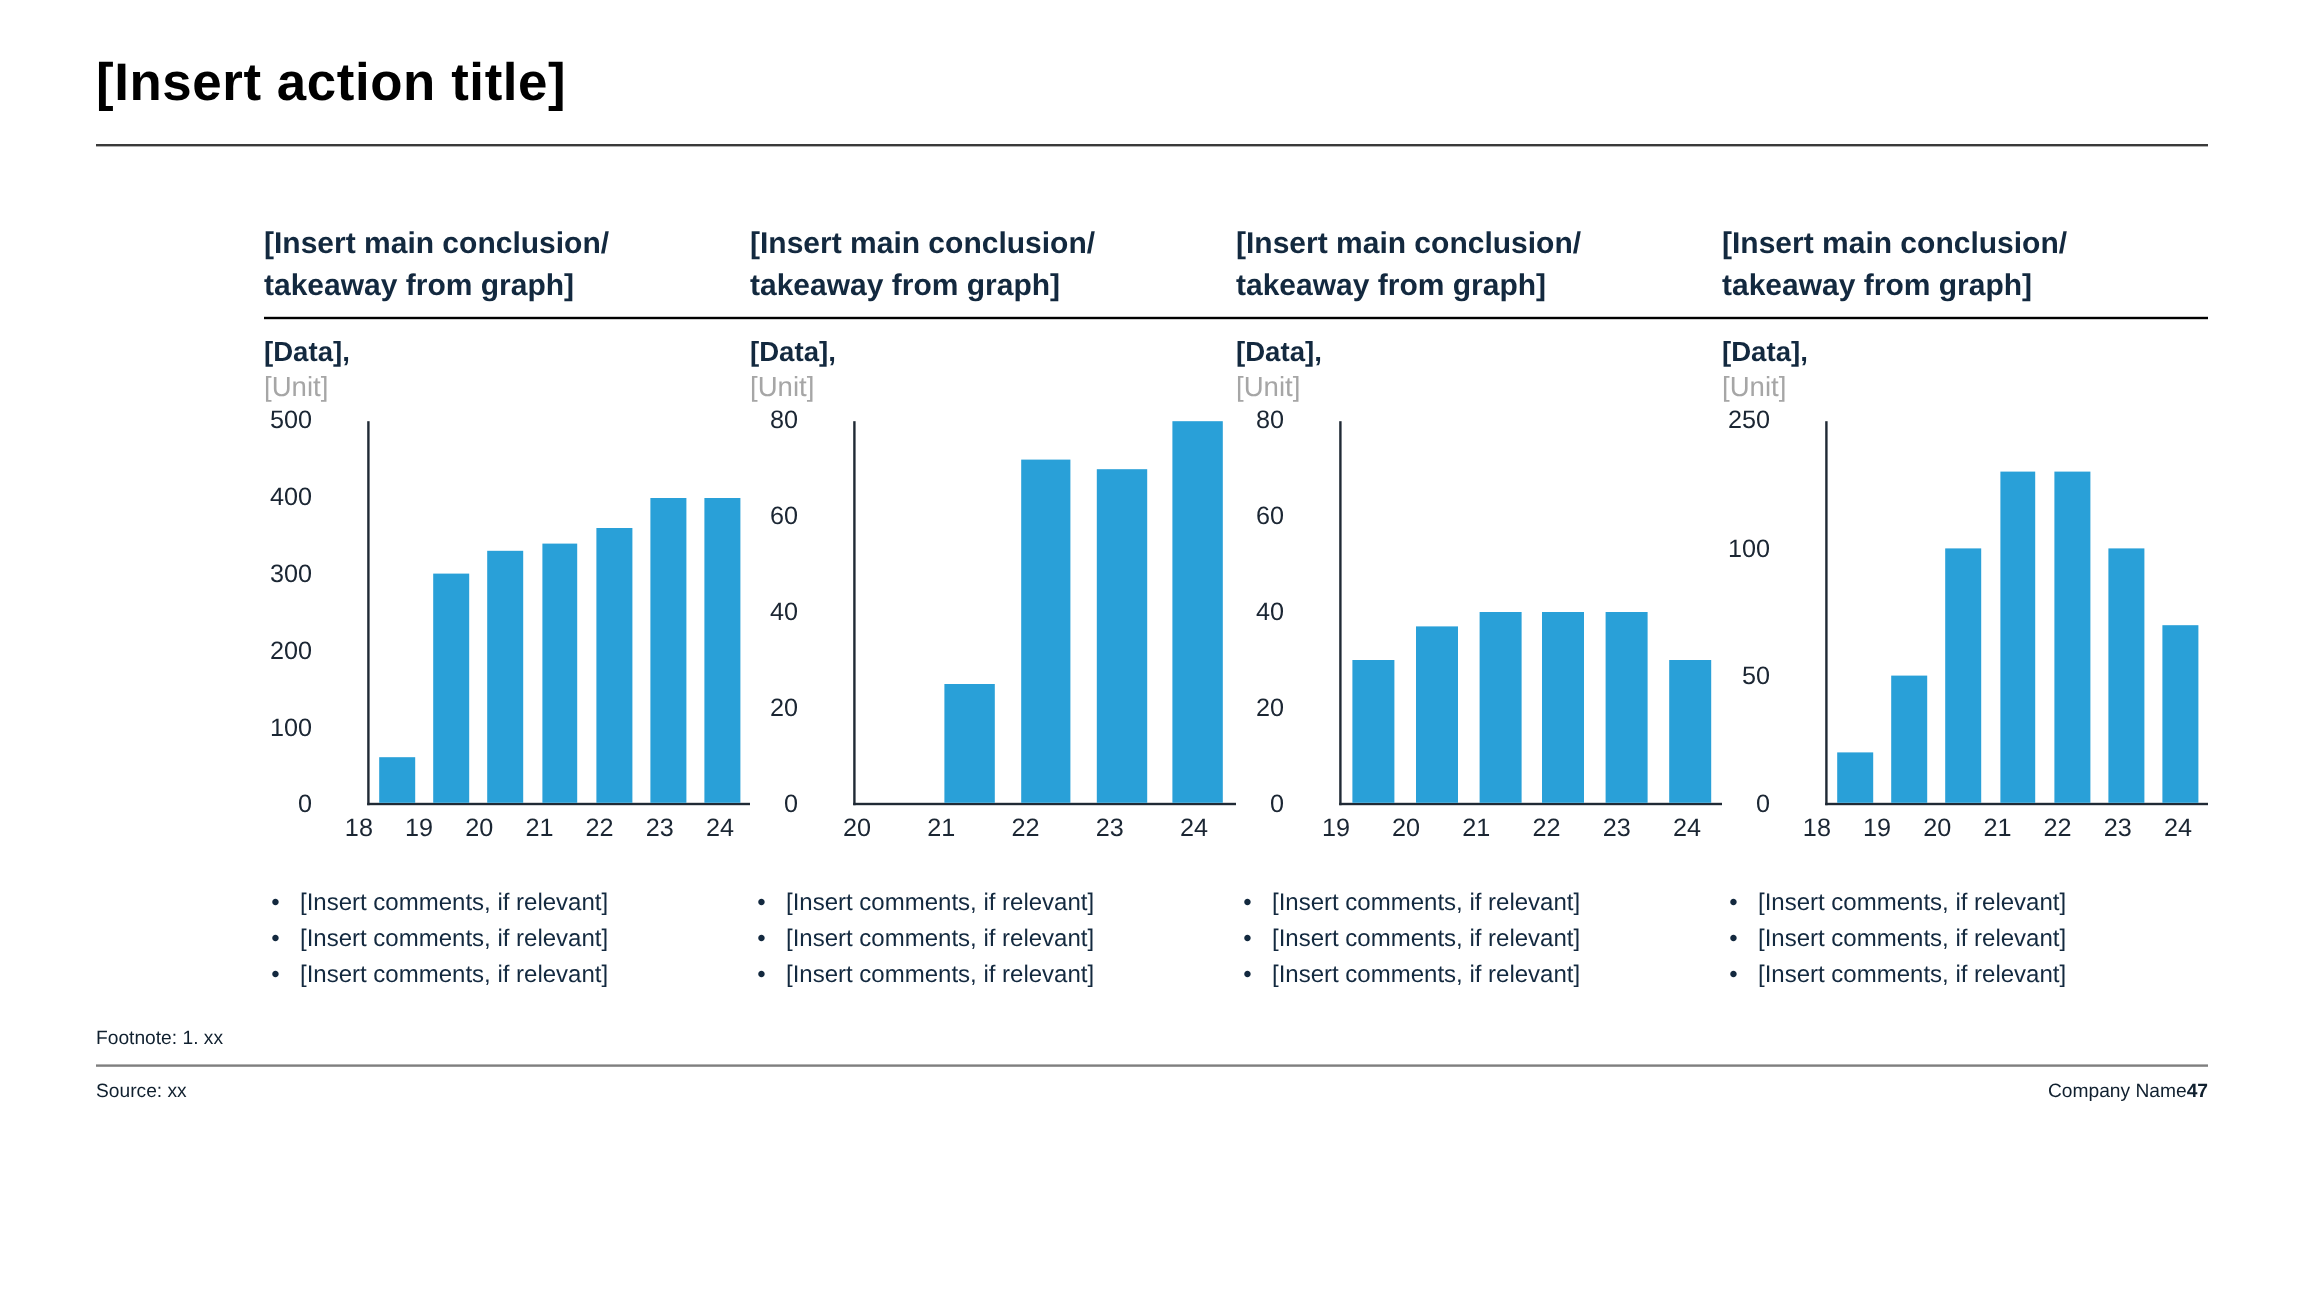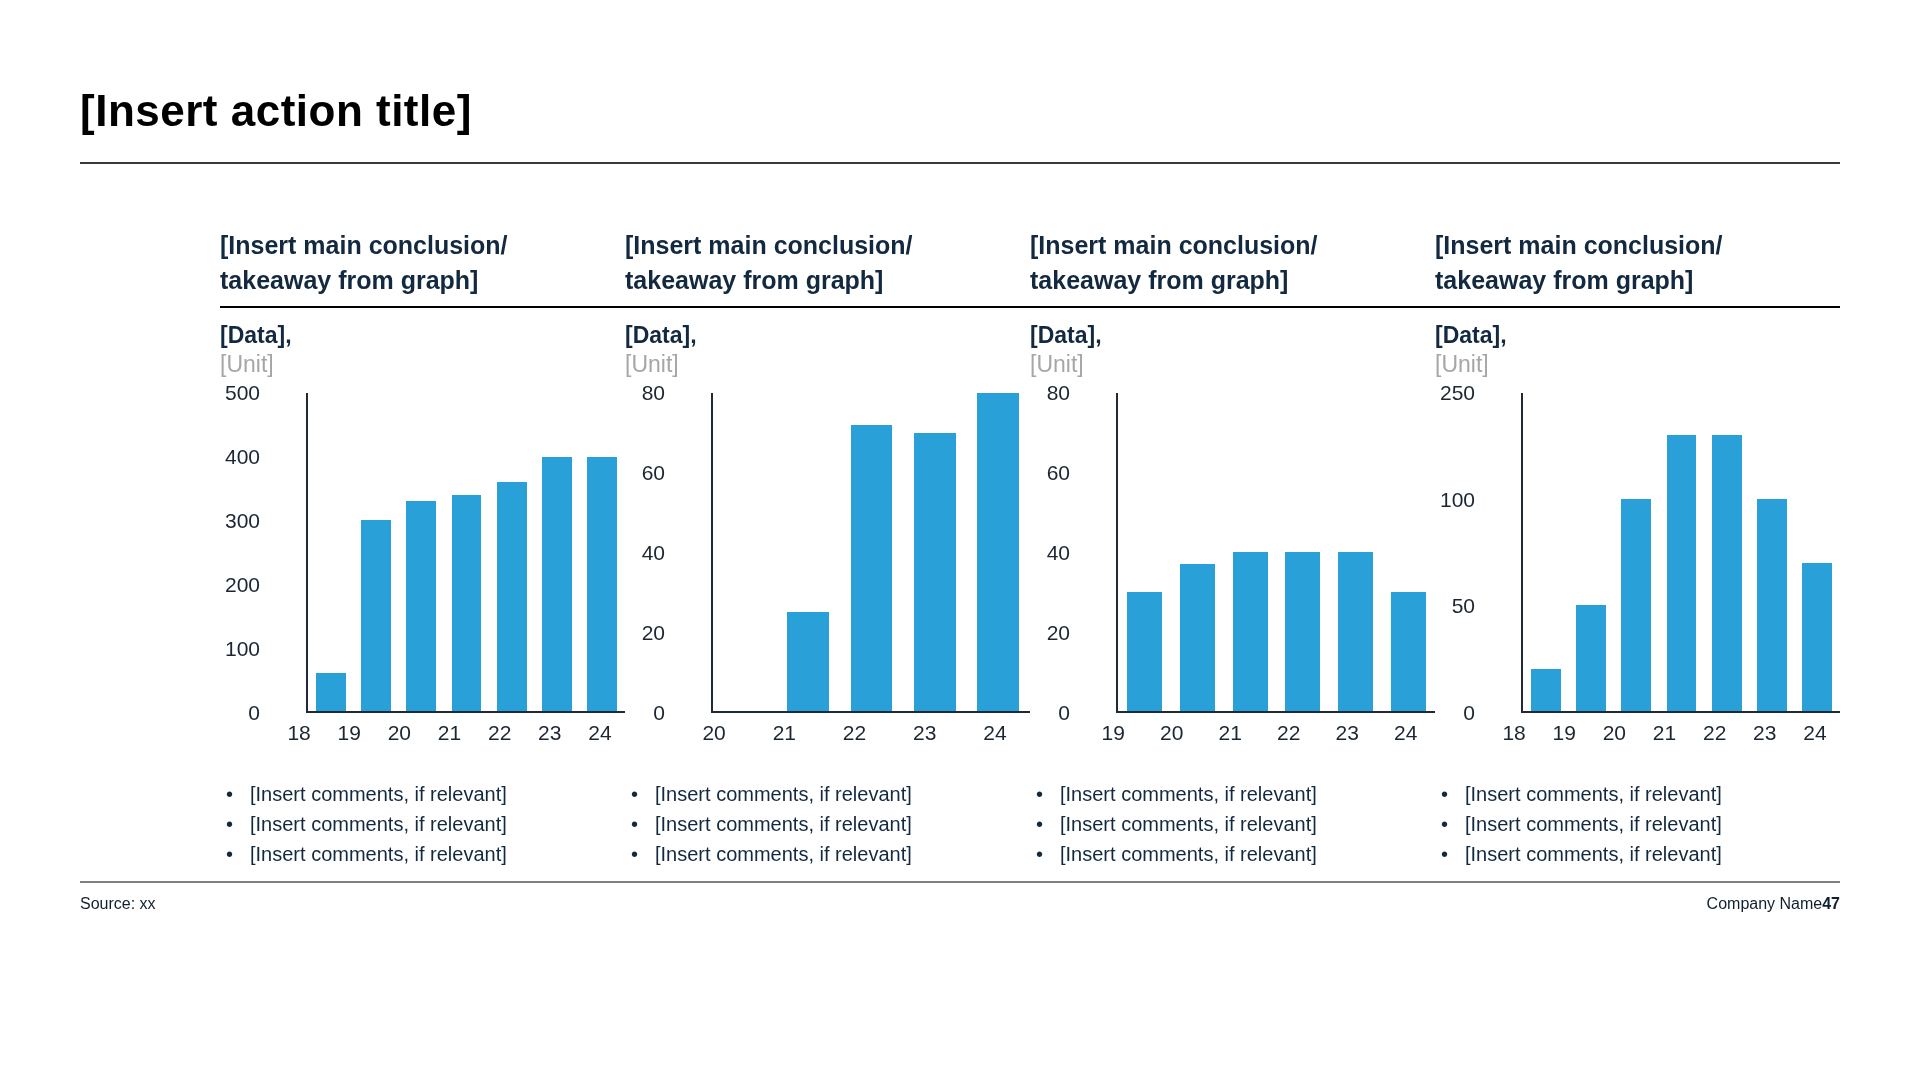--- a/index.html
+++ b/index.html
@@ -4,21 +4,21 @@
 <style>
   * { margin: 0; padding: 0; box-sizing: border-box; }
   html, body { background: #ffffff; }
   body {
     width: 1920px; height: 1074px;
     font-family: "Liberation Sans", sans-serif;
     color: #000;
     position: relative;
     overflow: hidden;
   }
-  .content { width: 1760px; margin: 0 auto; padding-top: 86px; }
+  .content { width: 1760px; margin: 0 auto; padding-top: 44px; }
 
   
   .slide-title {
     font-size: 44px; font-weight: bold; color: #000;
     letter-spacing: 0.5px;
   }
   .title-rule {
     border: none; border-top: 2px solid #3a3a3a;
     margin-top: 26px;
   }
@@ -306,20 +306,21 @@
         </div>
       <ul class="comments">
         <li>[Insert comments, if relevant]</li>
         <li>[Insert comments, if relevant]</li>
         <li>[Insert comments, if relevant]</li>
       </ul>
     </div>
 
   </div>
 
+  <div class="footnote">Footnote: 1. xx</div>
   <hr class="footer-rule">
   <div class="footer-row">
     <div class="footer-source">Source: xx</div>
     <div class="footer-company">Company Name</div>
     <div class="footer-page">47</div>
   </div>
 
 </div>
 
 </body></html>

